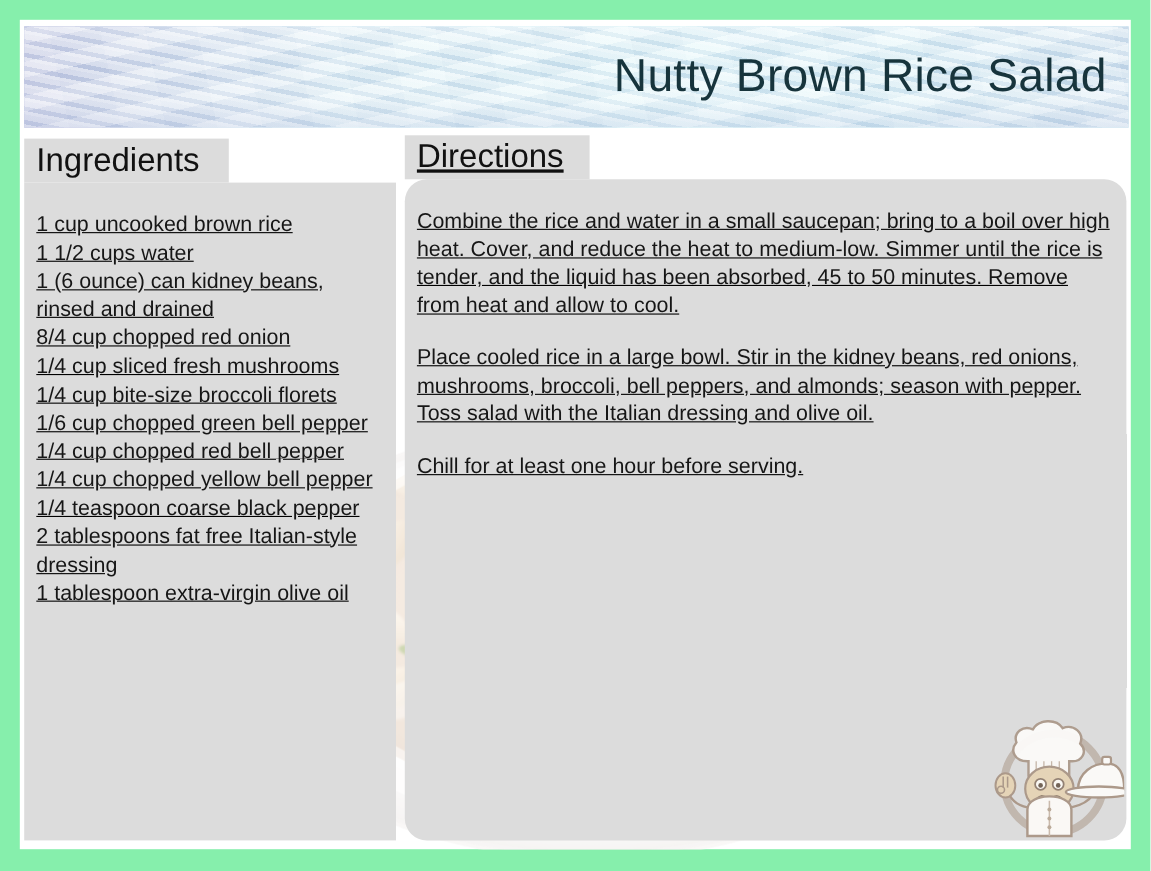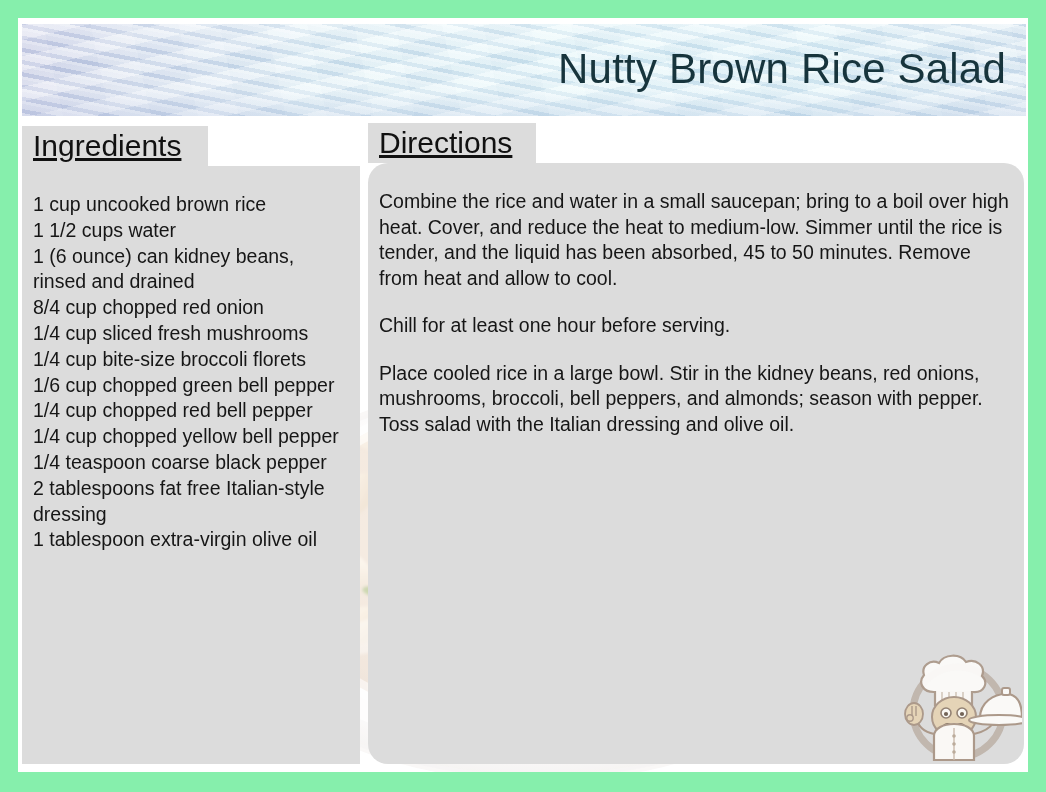--- a/index.html
+++ b/index.html
@@ -113,23 +113,24 @@
     color: #111111;
     white-space: nowrap;
     z-index: 4;
   }
 
   .panel-body {
     position: absolute;
     background: #dcdcdc;
     z-index: 3;
     padding: 26px 12px 26px 11px;
-  }
-
-  #ingredients-tab  { left: 4px;   top: 108px; width: 186px; text-decoration: underline; }
+    text-decoration: underline;
+  }
+
+  #ingredients-tab  { left: 4px;   top: 108px; width: 186px; }
   #ingredients-body { left: 4px;   top: 148px; width: 338px; height: 598px; }
 
   #directions-tab   { left: 350px; top: 105px; width: 168px; text-decoration: underline; }
   #directions-body  { left: 350px; top: 145px; width: 656px; height: 601px; border-radius: 20px; }
 
   
   .panel-text { position: relative; z-index: 6; }
 
   #ingredients-list {
     list-style: none;
@@ -318,22 +319,22 @@
       </ul>
     </div>
 
     <div id="directions-tab" class="panel-tab">
       <span>Directions</span>
     </div>
 
     <div id="directions-body" class="panel-body">
       <div id="directions-paragraphs" class="panel-text">
         <p>Combine the rice and water in a small saucepan; bring to a boil over high heat. Cover, and reduce the heat to medium-low. Simmer until the rice is tender, and the liquid has been absorbed, 45 to 50 minutes. Remove from heat and allow to cool.</p>
+        <p>Place cooled rice in a large bowl. Stir in the kidney beans, red onions, mushrooms, broccoli, bell peppers, and almonds; season with pepper. Toss salad with the Italian dressing and olive oil.</p>
         <p>Chill for at least one hour before serving.</p>
-        <p>Place cooled rice in a large bowl. Stir in the kidney beans, red onions, mushrooms, broccoli, bell peppers, and almonds; season with pepper. Toss salad with the Italian dressing and olive oil.</p>
       </div>
     </div>
 
     <div id="chef-logo">
       <svg width="128" height="124" viewBox="0 0 128 124" xmlns="http://www.w3.org/2000/svg">
         <g fill="none" stroke="#9e8878" stroke-width="2.4" opacity="0.9">
 
           <circle cx="64" cy="68" r="45" stroke="#a08a79" stroke-width="7" opacity="0.55"></circle>
         </g>
 

